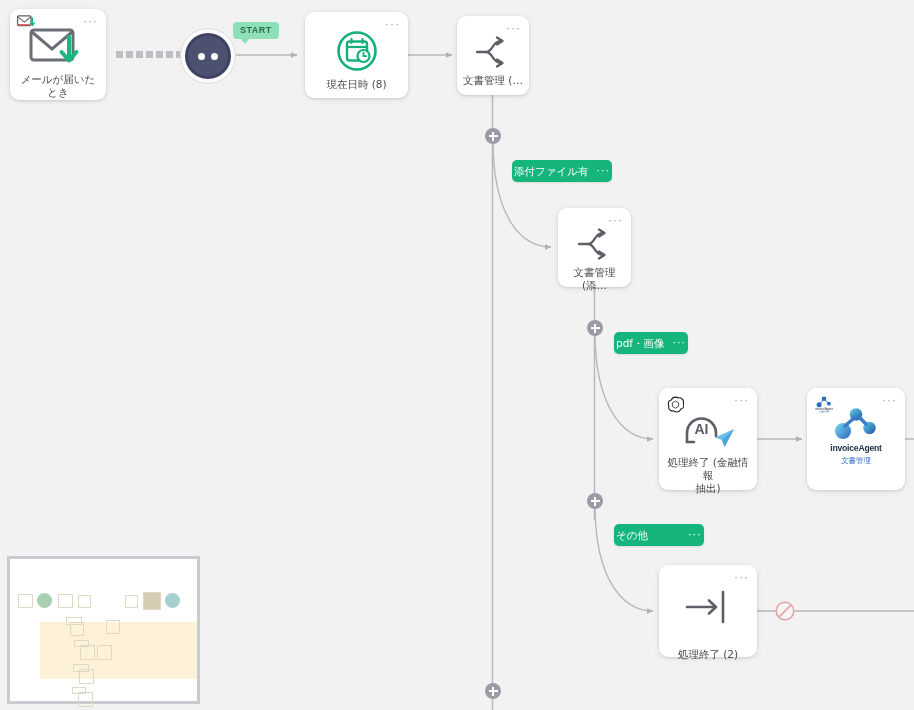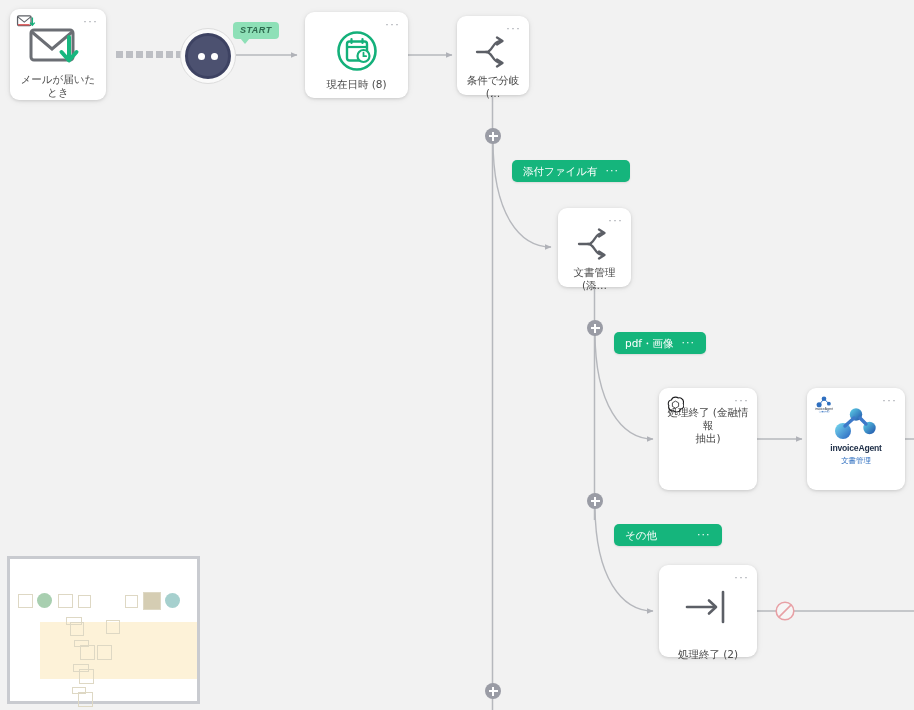--- a/index.html
+++ b/index.html
@@ -69,21 +69,21 @@
     position:absolute;width:16px;height:16px;border-radius:50%;
     background:#9a9ca5;display:flex;align-items:center;justify-content:center;
   }
   .plusbtn:before,.plusbtn:after{content:"";position:absolute;background:#fff;}
   .plusbtn:before{width:9px;height:1.6px;}
   .plusbtn:after{width:1.6px;height:9px;}
 
   
   .pill{
     position:absolute;background:#15b57c;color:#fff;border-radius:5px;
-    height:22px;display:flex;align-items:center;gap:8px;padding:0 11px;
+    height:22px;display:flex;align-items:center;gap:8px;padding:0 2px;
     font-size:10.5px;line-height:22px;
     box-shadow:0 1px 2px rgba(0,0,0,.10);
     font-family:"DejaVu Sans","Liberation Sans",sans-serif;
   }
   .pill .pdots{letter-spacing:1px;font-size:11px;opacity:.95;}
 
   
   .stopmark{position:absolute;width:22px;height:22px;}
 
   
@@ -158,21 +158,21 @@
     </div>
     <div class="nlabel">メールが届いたとき</div>
   </div>
 
   <div class="startcircle" style="left:180px;top:28px;">
     <div class="inner">
       <span class="eye"></span>
       <span class="eye"></span>
     </div>
   </div>
-  <div class="start-tip" style="left:233px;top:22px;font-style:italic;">START</div>
+  <div class="start-tip" style="left:233px;top:22px;">START</div>
 
   <div class="node" style="left:305px;top:12px;width:103px;height:86px;">
     <span class="dots">···</span>
     <div class="nicon" style="margin-top:6px;">
       <svg width="42" height="42" viewBox="0 0 42 42">
         <circle cx="21" cy="21" r="18.5" fill="none" stroke="#14b07a" stroke-width="2.6"></circle>
         <rect x="11" y="11.5" width="20" height="19" rx="2.5" fill="none" stroke="#14b07a" stroke-width="2.4"></rect>
         <path d="M11 17 h20" stroke="#14b07a" stroke-width="2.2"></path>
         <path d="M15.5 9 v4 M26.5 9 v4" stroke="#14b07a" stroke-width="2.2" stroke-linecap="round"></path>
         <circle cx="27.5" cy="26" r="6" fill="#fff" stroke="#14b07a" stroke-width="2.2"></circle>
@@ -185,21 +185,21 @@
   <div class="node" style="left:457px;top:16px;width:72px;height:79px;">
     <span class="dots">···</span>
     <div class="nicon" style="margin-top:8px;">
       <svg width="36" height="32" viewBox="0 0 36 32">
         <path d="M2 16 h9 C18 16 17 5 26 5" fill="none" stroke="#5c5f66" stroke-width="2.3" stroke-linecap="round"></path>
         <path d="M11 16 C18 16 17 27 26 27" fill="none" stroke="#5c5f66" stroke-width="2.3" stroke-linecap="round"></path>
         <path d="M22 1.5 L27.5 5 L22 8.5" fill="none" stroke="#5c5f66" stroke-width="2.3" stroke-linecap="round" stroke-linejoin="round"></path>
         <path d="M22 23.5 L27.5 27 L22 30.5" fill="none" stroke="#5c5f66" stroke-width="2.3" stroke-linecap="round" stroke-linejoin="round"></path>
       </svg>
     </div>
-    <div class="nlabel">条件で分岐 (…</div>
+    <div class="nlabel">文書管理 (…</div>
   </div>
 
   <div class="node" style="left:558px;top:208px;width:73px;height:79px;">
     <span class="dots">···</span>
     <div class="nicon" style="margin-top:8px;">
       <svg width="36" height="32" viewBox="0 0 36 32">
         <path d="M2 16 h9 C18 16 17 5 26 5" fill="none" stroke="#5c5f66" stroke-width="2.3" stroke-linecap="round"></path>
         <path d="M11 16 C18 16 17 27 26 27" fill="none" stroke="#5c5f66" stroke-width="2.3" stroke-linecap="round"></path>
         <path d="M22 1.5 L27.5 5 L22 8.5" fill="none" stroke="#5c5f66" stroke-width="2.3" stroke-linecap="round" stroke-linejoin="round"></path>
         <path d="M22 23.5 L27.5 27 L22 30.5" fill="none" stroke="#5c5f66" stroke-width="2.3" stroke-linecap="round" stroke-linejoin="round"></path>
@@ -207,20 +207,29 @@
     </div>
     <div class="nlabel">文書管理 (添…</div>
   </div>
 
   <div class="node" style="left:659px;top:388px;width:98px;height:102px;">
     <span class="dots">···</span>
     <svg class="badge-corner" style="width:17px;height:17px;left:8px;top:8px;" viewBox="0 0 24 24">
       <path d="M12 1.6c-2.6 0-4.9 1.6-5.8 4-2.5.4-4.4 2.6-4.4 5.2 0 1 .3 2 .8 2.8-.8 2.4 0 5 2 6.5 1.4 1 3.2 1.3 4.9.8 1 1.1 2.5 1.7 4 1.7 2.6 0 4.9-1.6 5.8-4.1 2.5-.4 4.4-2.6 4.4-5.2 0-1-.3-2-.8-2.8.8-2.4 0-5.1-2-6.6C19.5 2.6 17.7 2.3 16 2.8 15 1.9 13.5 1.6 12 1.6z" fill="none" stroke="#1d1d1f" stroke-width="1.5"></path>
         <path d="M12 7.2 L16.4 9.7 v5 L12 17.2 L7.6 14.7 v-5z" fill="none" stroke="#1d1d1f" stroke-width="1.1"></path>
     </svg>
+    <div class="nicon" style="margin-top:6px;">
+      <svg width="62" height="44" viewBox="0 0 62 44">
+        <path d="M10 36 v-9 a14.5 14.5 0 1 1 29 0 v3" fill="none" stroke="#5c5f66" stroke-width="2.6" stroke-linecap="round"></path>
+        <path d="M10 36 h7" stroke="#5c5f66" stroke-width="2.6" stroke-linecap="round"></path>
+        <text x="24.5" y="28" font-family="'Liberation Sans',sans-serif" font-size="14" font-weight="bold" fill="#5c5f66" text-anchor="middle">AI</text>
+        <path d="M57 23 L38 31.5 L45 34 L47.5 41 z" fill="#63b9e9" opacity="0.95"></path>
+        <path d="M57 23 L45 34 L47.5 41 z" fill="#4aa6dd"></path>
+      </svg>
+    </div>
     <div class="nlabel">処理終了 (金融情報
 抽出)</div>
   </div>
 
   <div class="node" style="left:807px;top:388px;width:98px;height:102px;">
     <span class="dots">···</span>
     <svg class="badge-corner" style="width:20px;height:18px;left:7px;top:7px;" viewBox="0 0 26 24">
       <circle cx="13" cy="5" r="3.1" fill="#2f6fc0"></circle>
       <circle cx="6.5" cy="13" r="3.4" fill="#2f6fc0"></circle>
       <circle cx="19.5" cy="11.5" r="2.6" fill="#2f6fc0"></circle>

